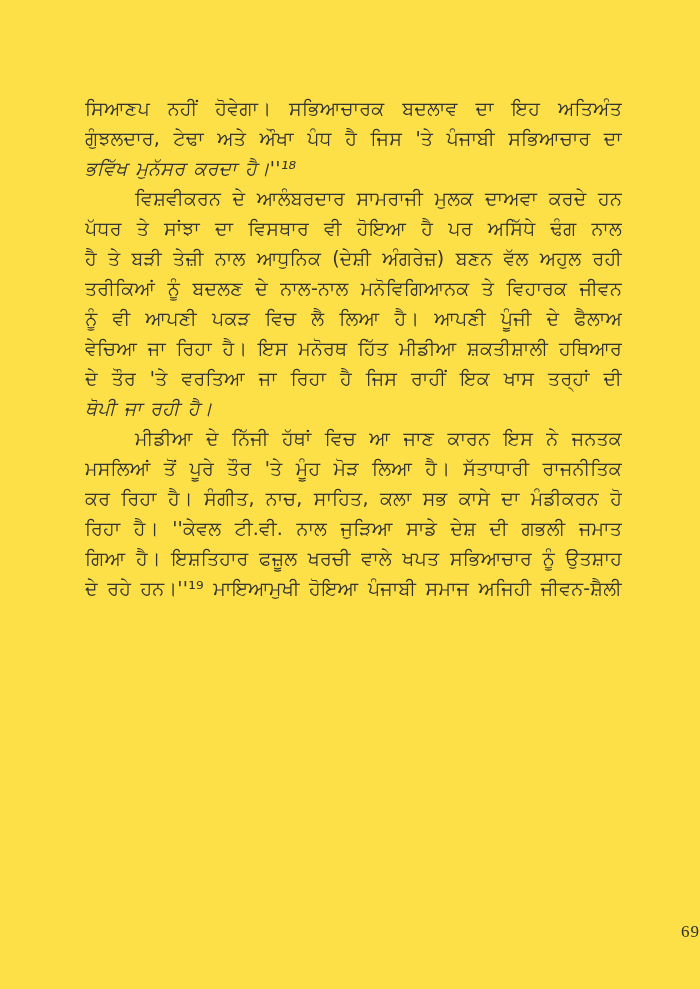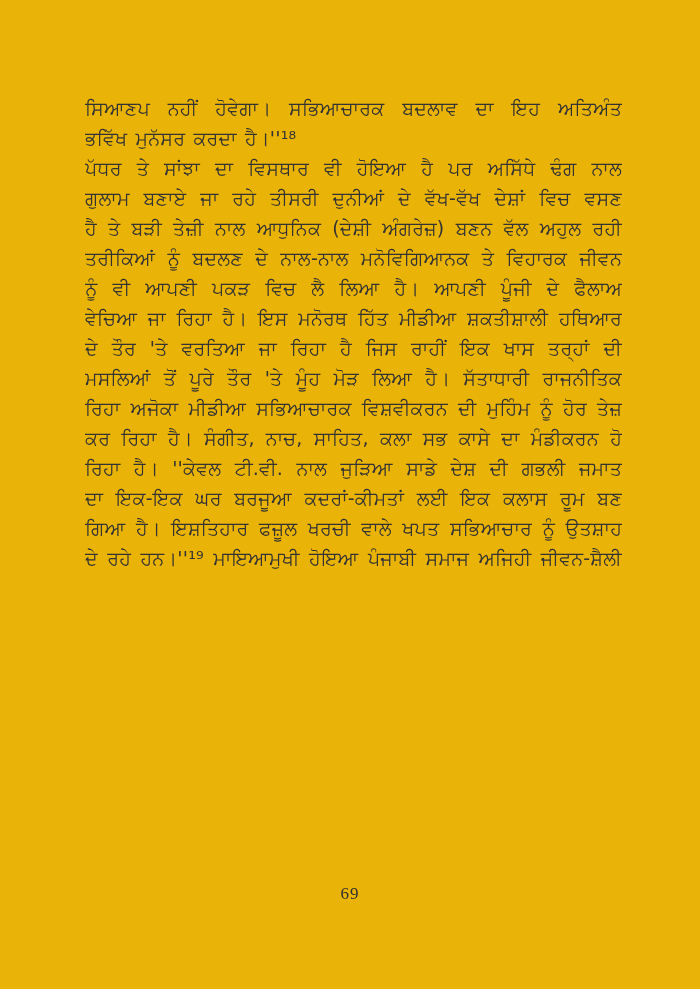--- a/index.html
+++ b/index.html
@@ -5,21 +5,21 @@
   html, body {
     margin: 0;
     padding: 0;
     background: #e8e8e8;
   }
   .page {
     position: relative;
     width: 700px;
     height: 989px;
     margin: 0 auto;
-    background: #eab308;
+    background: #fde047;
     overflow: hidden;
     font-family: "DejaVu Sans", sans-serif;
     color: #333333;
   }
   .text-block {
     position: absolute;
     left: 85px;
     top: 93px;
     width: 537px;
   }
@@ -36,60 +36,62 @@
     text-align-last: justify;
     word-spacing: 2px;
     letter-spacing: 0.2px;
   }
   .line.indent {
     padding-left: 50px;
   }
   .line.last {
     text-align: left;
     text-align-last: left;
+    font-style: italic;
   }
   .page-number {
     position: absolute;
     left: 0;
     right: 0;
-    top: 884px;
-    text-align: center;
+    top: 922px;
+    text-align: right;
     font-family: "Liberation Serif", serif;
     font-size: 17px;
     color: #2f2f2f;
     letter-spacing: 1px;
   }
 </style>
 </head>
 <body>
 
 <div class="page">
   <div class="text-block">
 
     <div class="para">
       <div class="line">ਸਿਆਣਪ ਨਹੀਂ ਹੋਵੇਗਾ। ਸਭਿਆਚਾਰਕ ਬਦਲਾਵ ਦਾ ਇਹ ਅਤਿਅੰਤ</div>
+      <div class="line">ਗੁੰਝਲਦਾਰ, ਟੇਢਾ ਅਤੇ ਔਖਾ ਪੰਧ ਹੈ ਜਿਸ 'ਤੇ ਪੰਜਾਬੀ ਸਭਿਆਚਾਰ ਦਾ</div>
       <div class="line last">ਭਵਿੱਖ ਮੁਨੱਸਰ ਕਰਦਾ ਹੈ।''¹⁸</div>
     </div>
 
     <div class="para">
+      <div class="line indent">ਵਿਸ਼ਵੀਕਰਨ ਦੇ ਆਲੰਬਰਦਾਰ ਸਾਮਰਾਜੀ ਮੁਲਕ ਦਾਅਵਾ ਕਰਦੇ ਹਨ</div>
       <div class="line">ਪੱਧਰ ਤੇ ਸਾਂਝਾ ਦਾ ਵਿਸਥਾਰ ਵੀ ਹੋਇਆ ਹੈ ਪਰ ਅਸਿੱਧੇ ਢੰਗ ਨਾਲ</div>
-      <div class="line">ਗੁਲਾਮ ਬਣਾਏ ਜਾ ਰਹੇ ਤੀਸਰੀ ਦੁਨੀਆਂ ਦੇ ਵੱਖ-ਵੱਖ ਦੇਸ਼ਾਂ ਵਿਚ ਵਸਣ</div>
       <div class="line">ਹੈ ਤੇ ਬੜੀ ਤੇਜ਼ੀ ਨਾਲ ਆਧੁਨਿਕ (ਦੇਸ਼ੀ ਅੰਗਰੇਜ਼) ਬਣਨ ਵੱਲ ਅਹੁਲ ਰਹੀ</div>
       <div class="line">ਤਰੀਕਿਆਂ ਨੂੰ ਬਦਲਣ ਦੇ ਨਾਲ-ਨਾਲ ਮਨੋਵਿਗਿਆਨਕ ਤੇ ਵਿਹਾਰਕ ਜੀਵਨ</div>
       <div class="line">ਨੂੰ ਵੀ ਆਪਣੀ ਪਕੜ ਵਿਚ ਲੈ ਲਿਆ ਹੈ। ਆਪਣੀ ਪੂੰਜੀ ਦੇ ਫੈਲਾਅ</div>
       <div class="line">ਵੇਚਿਆ ਜਾ ਰਿਹਾ ਹੈ। ਇਸ ਮਨੋਰਥ ਹਿੱਤ ਮੀਡੀਆ ਸ਼ਕਤੀਸ਼ਾਲੀ ਹਥਿਆਰ</div>
       <div class="line">ਦੇ ਤੌਰ 'ਤੇ ਵਰਤਿਆ ਜਾ ਰਿਹਾ ਹੈ ਜਿਸ ਰਾਹੀਂ ਇਕ ਖਾਸ ਤਰ੍ਹਾਂ ਦੀ</div>
+      <div class="line last">ਥੋਪੀ ਜਾ ਰਹੀ ਹੈ।</div>
     </div>
 
     <div class="para">
+      <div class="line indent">ਮੀਡੀਆ ਦੇ ਨਿੱਜੀ ਹੱਥਾਂ ਵਿਚ ਆ ਜਾਣ ਕਾਰਨ ਇਸ ਨੇ ਜਨਤਕ</div>
       <div class="line">ਮਸਲਿਆਂ ਤੋਂ ਪੂਰੇ ਤੌਰ 'ਤੇ ਮੂੰਹ ਮੋੜ ਲਿਆ ਹੈ। ਸੱਤਾਧਾਰੀ ਰਾਜਨੀਤਿਕ</div>
-      <div class="line">ਰਿਹਾ ਅਜੋਕਾ ਮੀਡੀਆ ਸਭਿਆਚਾਰਕ ਵਿਸ਼ਵੀਕਰਨ ਦੀ ਮੁਹਿੰਮ ਨੂੰ ਹੋਰ ਤੇਜ਼</div>
       <div class="line">ਕਰ ਰਿਹਾ ਹੈ। ਸੰਗੀਤ, ਨਾਚ, ਸਾਹਿਤ, ਕਲਾ ਸਭ ਕਾਸੇ ਦਾ ਮੰਡੀਕਰਨ ਹੋ</div>
       <div class="line">ਰਿਹਾ ਹੈ। ''ਕੇਵਲ ਟੀ.ਵੀ. ਨਾਲ ਜੁੜਿਆ ਸਾਡੇ ਦੇਸ਼ ਦੀ ਗਭਲੀ ਜਮਾਤ</div>
-      <div class="line">ਦਾ ਇਕ-ਇਕ ਘਰ ਬਰਜੂਆ ਕਦਰਾਂ-ਕੀਮਤਾਂ ਲਈ ਇਕ ਕਲਾਸ ਰੂਮ ਬਣ</div>
       <div class="line">ਗਿਆ ਹੈ। ਇਸ਼ਤਿਹਾਰ ਫਜ਼ੂਲ ਖਰਚੀ ਵਾਲੇ ਖਪਤ ਸਭਿਆਚਾਰ ਨੂੰ ਉਤਸ਼ਾਹ</div>
       <div class="line">ਦੇ ਰਹੇ ਹਨ।''¹⁹ ਮਾਇਆਮੁਖੀ ਹੋਇਆ ਪੰਜਾਬੀ ਸਮਾਜ ਅਜਿਹੀ ਜੀਵਨ-ਸ਼ੈਲੀ</div>
     </div>
 
   </div>
 
   <div class="page-number">69</div>
 </div>
 
 </body></html>

